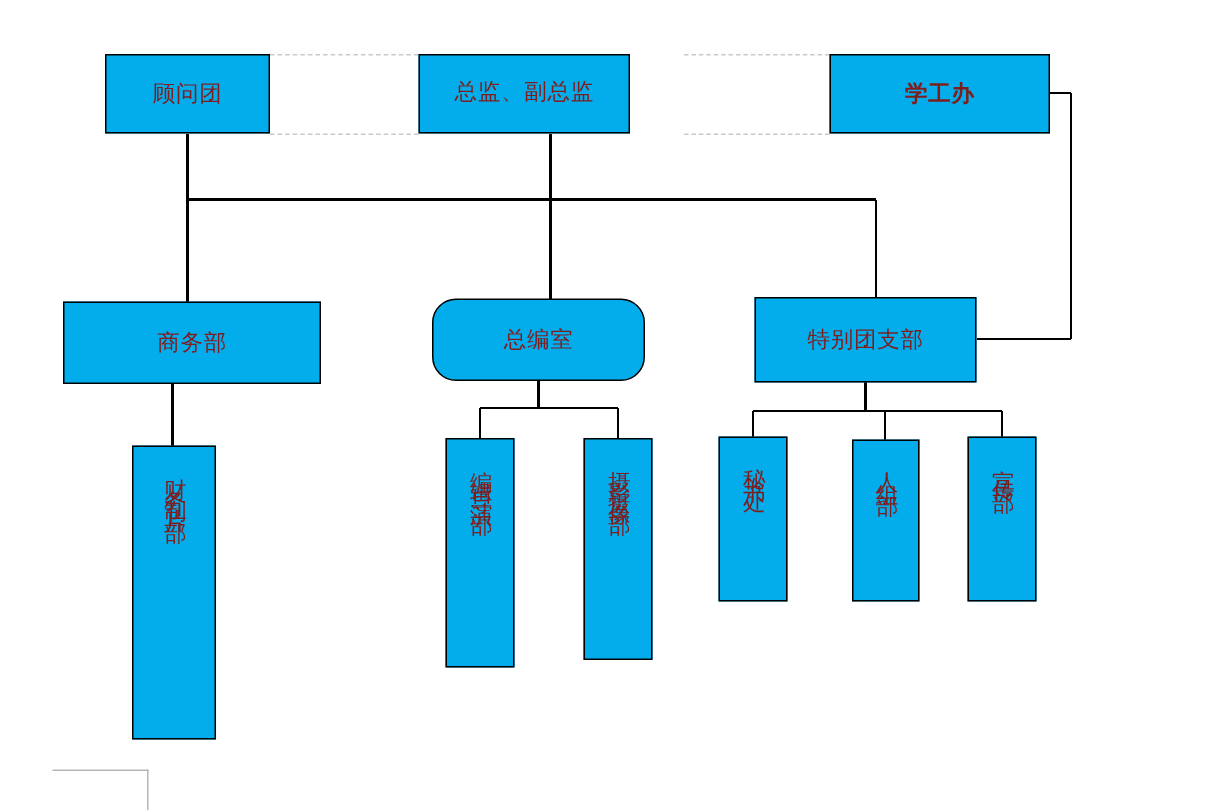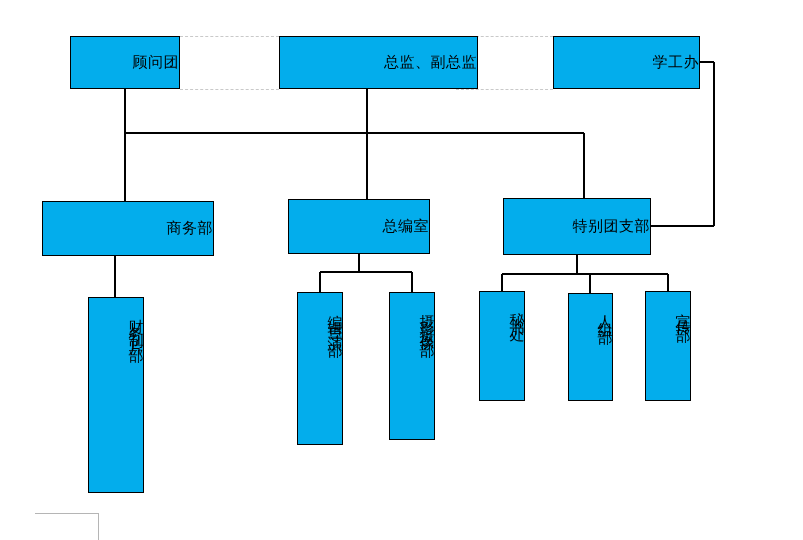--- a/index.html
+++ b/index.html
@@ -27,22 +27,22 @@
     height: 540px;
     pointer-events: none;
   }
   .node {
     position: absolute;
     box-sizing: border-box;
     background: #03ADEC;
     border: 1.6px solid #000000;
     display: flex;
     align-items: center;
-    justify-content: flex-end;
-    color: #000000;
+    justify-content: center;
+    color: #7f1d1d;
     z-index: 3;
   }
   .node .node-label {
     font-size: 15px;
     line-height: 1.05;
     letter-spacing: 0.5px;
     text-align: center;
     white-space: nowrap;
   }
   .node.vertical {
@@ -111,30 +111,30 @@
       <div class="guide-dash" style="left: 180px; top: 36px; width: 99px;"></div>
       <div class="guide-dash" style="left: 456px; top: 36px; width: 97px;"></div>
       <div class="guide-dash" style="left: 180px; top: 89px; width: 99px;"></div>
       <div class="guide-dash" style="left: 456px; top: 89px; width: 97px;"></div>
     </div>
 
   <div id="node-layer">
       <div class="node" style="left: 70px; top: 36px; width: 110px; height: 53px; background: rgb(3, 173, 236); border-color: rgb(0, 0, 0);">
         <span class="node-label">顾问团</span>
       </div>
-      <div class="node" style="left: 279px; top: 36px; width: 199px; height: 53px; background: rgb(3, 173, 236); border-color: rgb(0, 0, 0);">
+      <div class="node" style="left: 279px; top: 36px; width: 141px; height: 53px; background: rgb(3, 173, 236); border-color: rgb(0, 0, 0); font-family: Liberation Mono, monospace;">
         <span class="node-label">总监、副总监</span>
       </div>
-      <div class="node" style="left: 553px; top: 36px; width: 147px; height: 53px; background: rgb(3, 173, 236); border-color: rgb(0, 0, 0);">
+      <div class="node" style="left: 553px; top: 36px; width: 147px; height: 53px; background: rgb(3, 173, 236); border-color: rgb(0, 0, 0); font-weight: bold;">
         <span class="node-label">学工办</span>
       </div>
       <div class="node" style="left: 42px; top: 201px; width: 172px; height: 55px; background: rgb(3, 173, 236); border-color: rgb(0, 0, 0);">
         <span class="node-label">商务部</span>
       </div>
-      <div class="node" style="left: 288px; top: 199px; width: 142px; height: 55px; background: rgb(3, 173, 236); border-color: rgb(0, 0, 0);">
+      <div class="node" style="left: 288px; top: 199px; width: 142px; height: 55px; background: rgb(3, 173, 236); border-color: rgb(0, 0, 0); border-radius: 16px;">
         <span class="node-label">总编室</span>
       </div>
       <div class="node" style="left: 503px; top: 198px; width: 148px; height: 57px; background: rgb(3, 173, 236); border-color: rgb(0, 0, 0);">
         <span class="node-label">特别团支部</span>
       </div>
       <div class="node vertical" style="left: 88px; top: 297px; width: 56px; height: 196px; background: rgb(3, 173, 236); border-color: rgb(0, 0, 0);">
         <span class="node-label">财务制片部</span>
       </div>
       <div class="node vertical" style="left: 297px; top: 292px; width: 46px; height: 153px; background: rgb(3, 173, 236); border-color: rgb(0, 0, 0);">
         <span class="node-label">编辑导演部</span>

